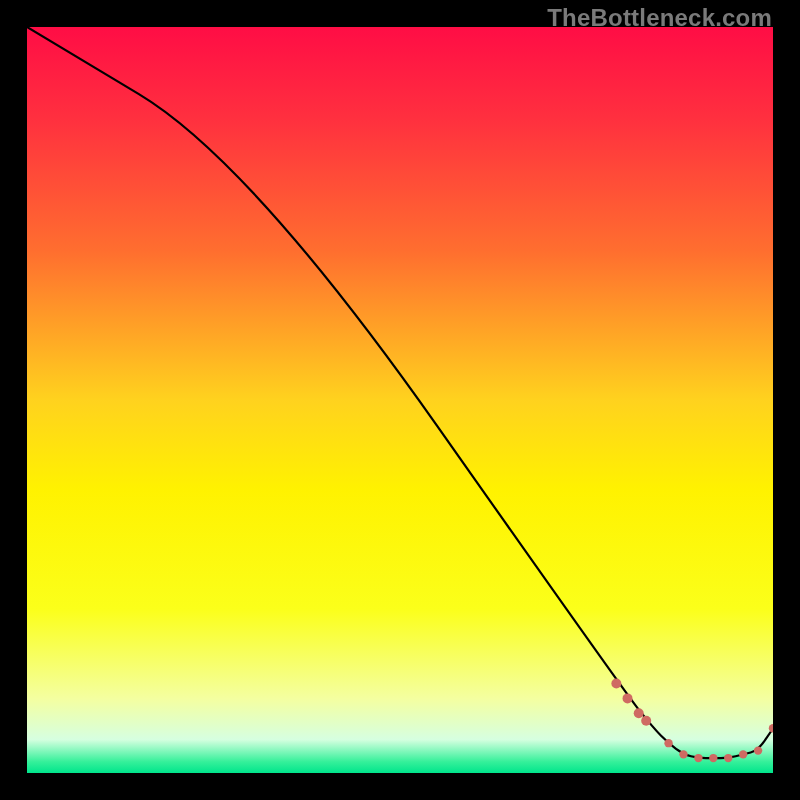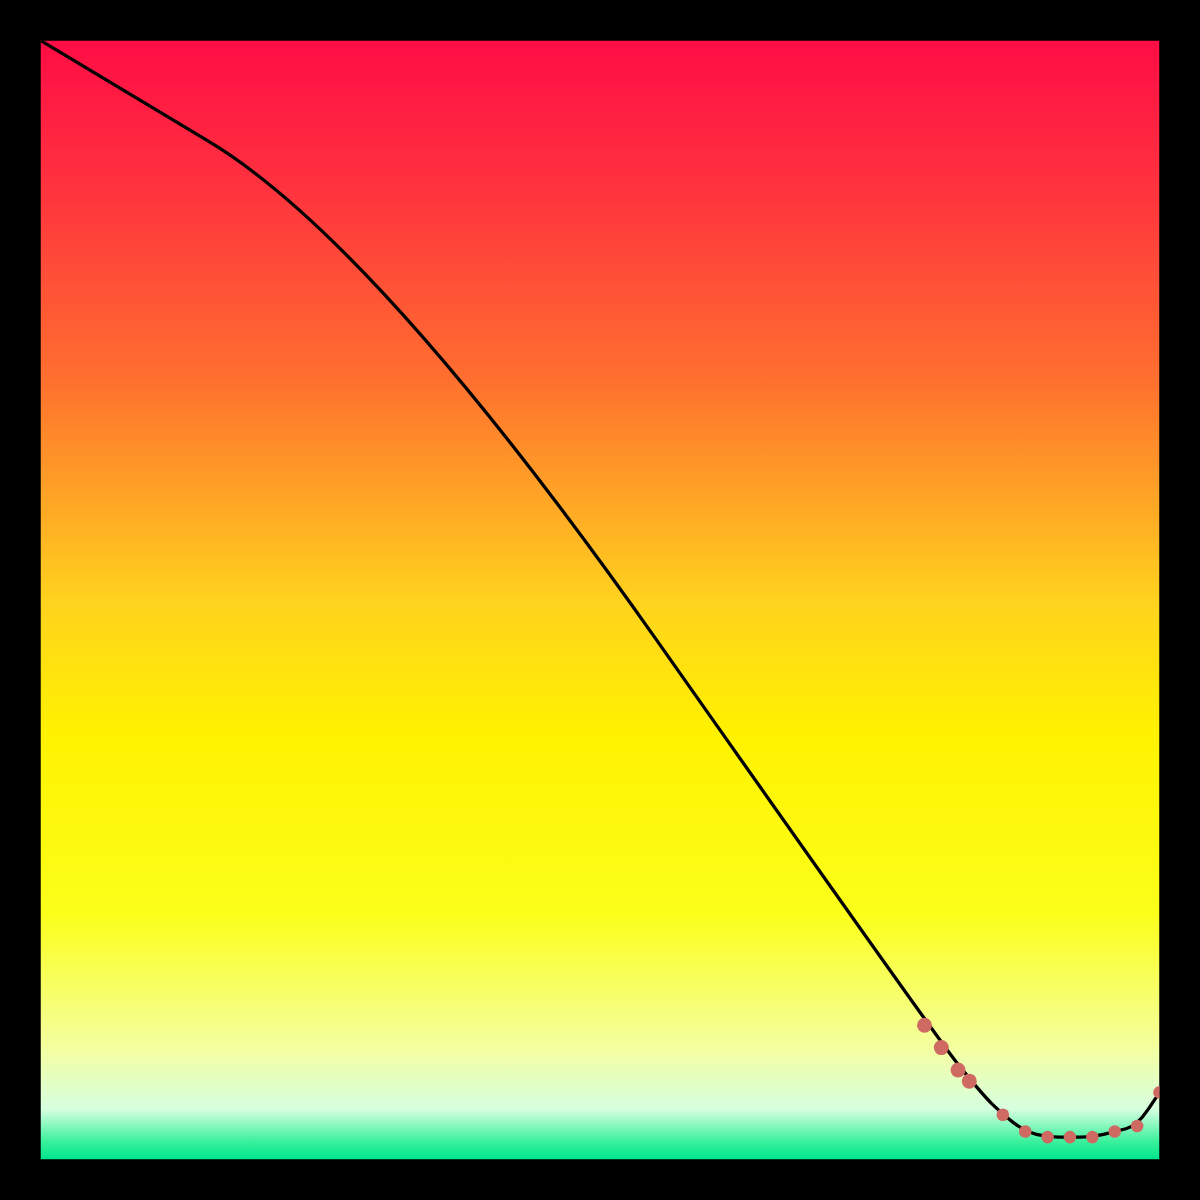--- a/index.html
+++ b/index.html
@@ -33,20 +33,21 @@
     font-weight: 600;
     letter-spacing: 0.2px;
     pointer-events: none;
   }
   svg { display: block; }
 </style>
 </head>
 <body>
 
 <div class="frame">
+  <div class="watermark">TheBottleneck.com</div>
 
   <div class="plot">
     <svg id="chart-svg" width="746" height="746" viewBox="0 0 746 746">
       <defs>
         <linearGradient id="bg-grad" x1="0" y1="0" x2="0" y2="1">
             <stop offset="0%" stop-color="#ff0d45"></stop>
             <stop offset="12%" stop-color="#ff2f3f"></stop>
             <stop offset="30%" stop-color="#ff6e2f"></stop>
             <stop offset="50%" stop-color="#ffd21e"></stop>
             <stop offset="62%" stop-color="#fff200"></stop>

